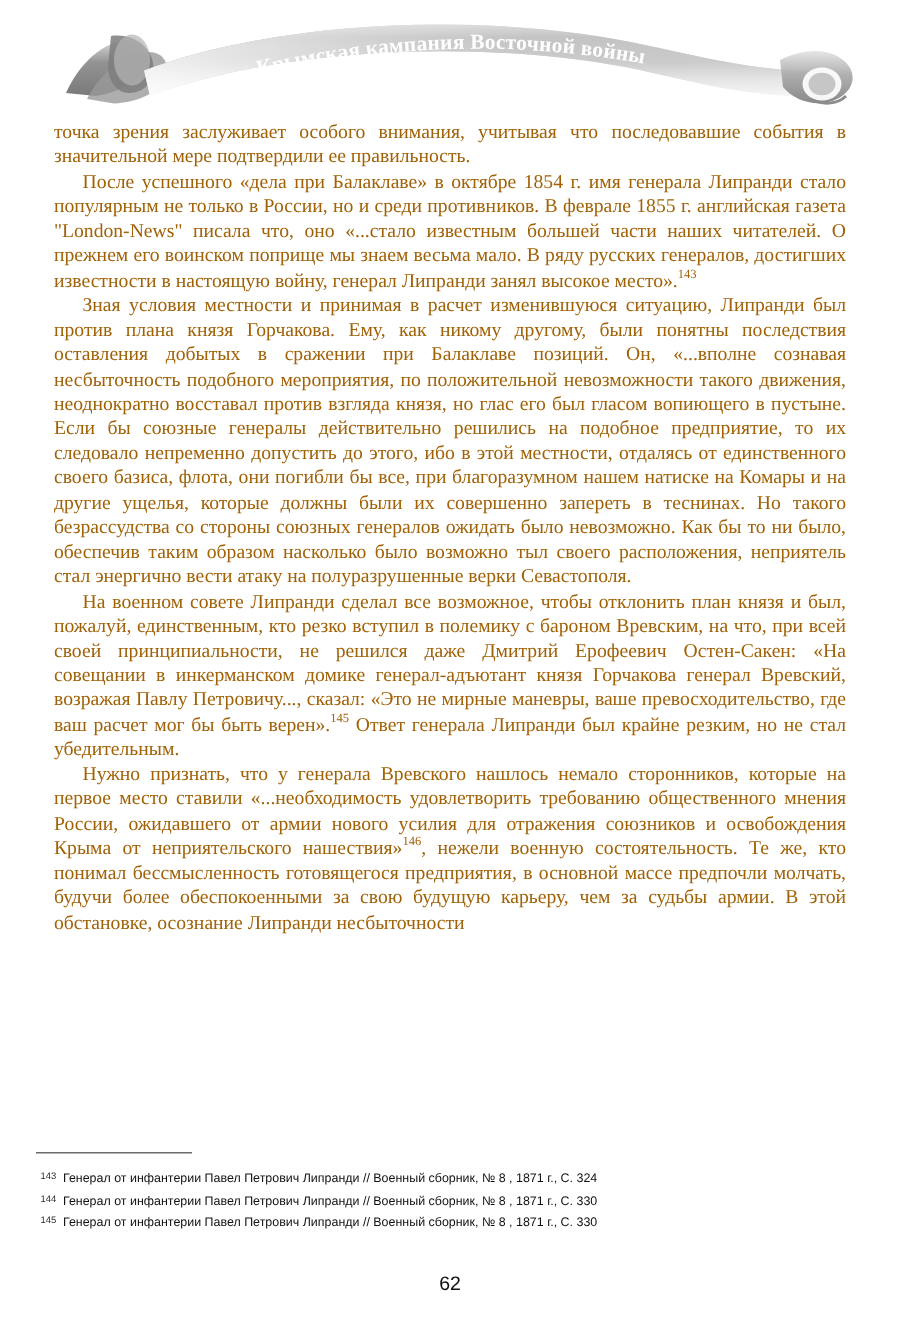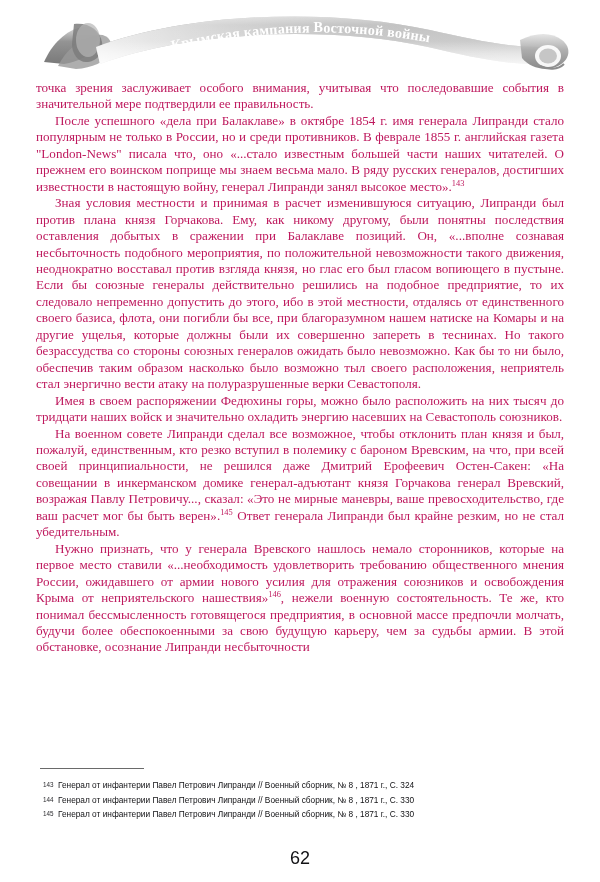--- a/index.html
+++ b/index.html
@@ -48,37 +48,37 @@
     left: 36px;
     top: 80px;
     width: 528px;
   }
   .para {
     margin: 0;
     font-size: 13.1px;
     line-height: 16.45px;
     text-align: justify;
     text-justify: inter-word;
-    color: #be185d;
+    color: #a16207;
     text-indent: 0;
     hyphens: manual;
   }
   .para.indent {
     text-indent: 19px;
   }
   .para .sup {
     font-size: 8.4px;
     vertical-align: super;
     line-height: 0;
   }
 
   
   .footnote-area {
     position: absolute;
-    left: 36px;
+    left: 20px;
     top: 768px;
     width: 528px;
   }
   .footnote-rule {
     width: 104px;
     height: 0;
     border: 0;
     border-top: 1px solid #6a6a6a;
     margin: 0 0 9px 4px;
   }
@@ -108,21 +108,21 @@
   }
 
   
   .page-number {
     position: absolute;
     left: 0;
     top: 848px;
     width: 600px;
     text-align: center;
     font-family: "Liberation Sans", "DejaVu Sans", sans-serif;
-    font-size: 18px;
+    font-size: 13px;
     color: #111114;
   }
 </style>
 </head>
 <body>
 
 <div class="page">
 
   <div class="header-banner">
     <svg viewBox="0 0 600 78" xmlns="http://www.w3.org/2000/svg" aria-hidden="true">
@@ -192,23 +192,20 @@
     </p>
 
     <p class="para indent">
       <span>После успешного «дела при Балаклаве» в октябре 1854 г. имя генерала Липранди стало популярным не только в России, но и среди противников. В феврале 1855 г. английская газета "London-News" писала что, оно «...стало известным большей части наших читателей. О прежнем его воинском поприще мы знаем весьма мало. В ряду русских генералов, достигших известности в настоящую войну, генерал Липранди занял высокое место».</span><span class="sup">143</span>
     </p>
 
     <p class="para indent">
       <span>Зная условия местности и принимая в расчет изменившуюся ситуацию, Липранди был против плана князя Горчакова. Ему, как никому другому, были понятны последствия оставления добытых в сражении при Балаклаве позиций. Он, «...вполне сознавая несбыточность подобного мероприятия, по положительной невозможности такого движения, неоднократно восставал против взгляда князя, но глас его был гласом вопиющего в пустыне. Если бы союзные генералы действительно решились на подобное предприятие, то их следовало непременно допустить до этого, ибо в этой местности, отдалясь от единственного своего базиса, флота, они погибли бы все, при благоразумном нашем натиске на Комары и на другие ущелья, которые должны были их совершенно запереть в теснинах. Но такого безрассудства со стороны союзных генералов ожидать было невозможно. Как бы то ни было, обеспечив таким образом насколько было возможно тыл своего расположения, неприятель стал энергично вести атаку на полуразрушенные верки Севастополя.</span>
     </p>
 
-    <p class="para indent">
-      <span>Имея в своем распоряжении Федюхины горы, можно было расположить на них тысяч до тридцати наших войск и значительно охладить энергию насевших на Севастополь союзников.</span>
-    </p>
 
 
     <p class="para indent">
       <span>На военном совете Липранди сделал все возможное, чтобы отклонить план князя и был, пожалуй, единственным, кто резко вступил в полемику с бароном Вревским, на что, при всей своей принципиальности, не решился даже Дмитрий Ерофеевич Остен-Сакен: «На совещании в инкерманском домике генерал-адъютант князя Горчакова генерал Вревский, возражая Павлу Петровичу..., сказал: «Это не мирные маневры, ваше превосходительство, где ваш расчет мог бы быть верен».</span><span class="sup">145</span><span> Ответ генерала Липранди был крайне резким, но не стал убедительным.</span>
     </p>
 
     <p class="para indent">
       <span>Нужно признать, что у генерала Вревского нашлось немало сторонников, которые на первое место ставили «...необходимость удовлетворить требованию общественного мнения России, ожидавшего от армии нового усилия для отражения союзников и освобождения Крыма от неприятельского нашествия»</span><span class="sup">146</span><span>, нежели военную состоятельность. Те же, кто понимал бессмысленность готовящегося предприятия, в основной массе предпочли молчать, будучи более обеспокоенными за свою будущую карьеру, чем за судьбы армии. В этой обстановке, осознание Липранди несбыточности</span>
     </p>
 

